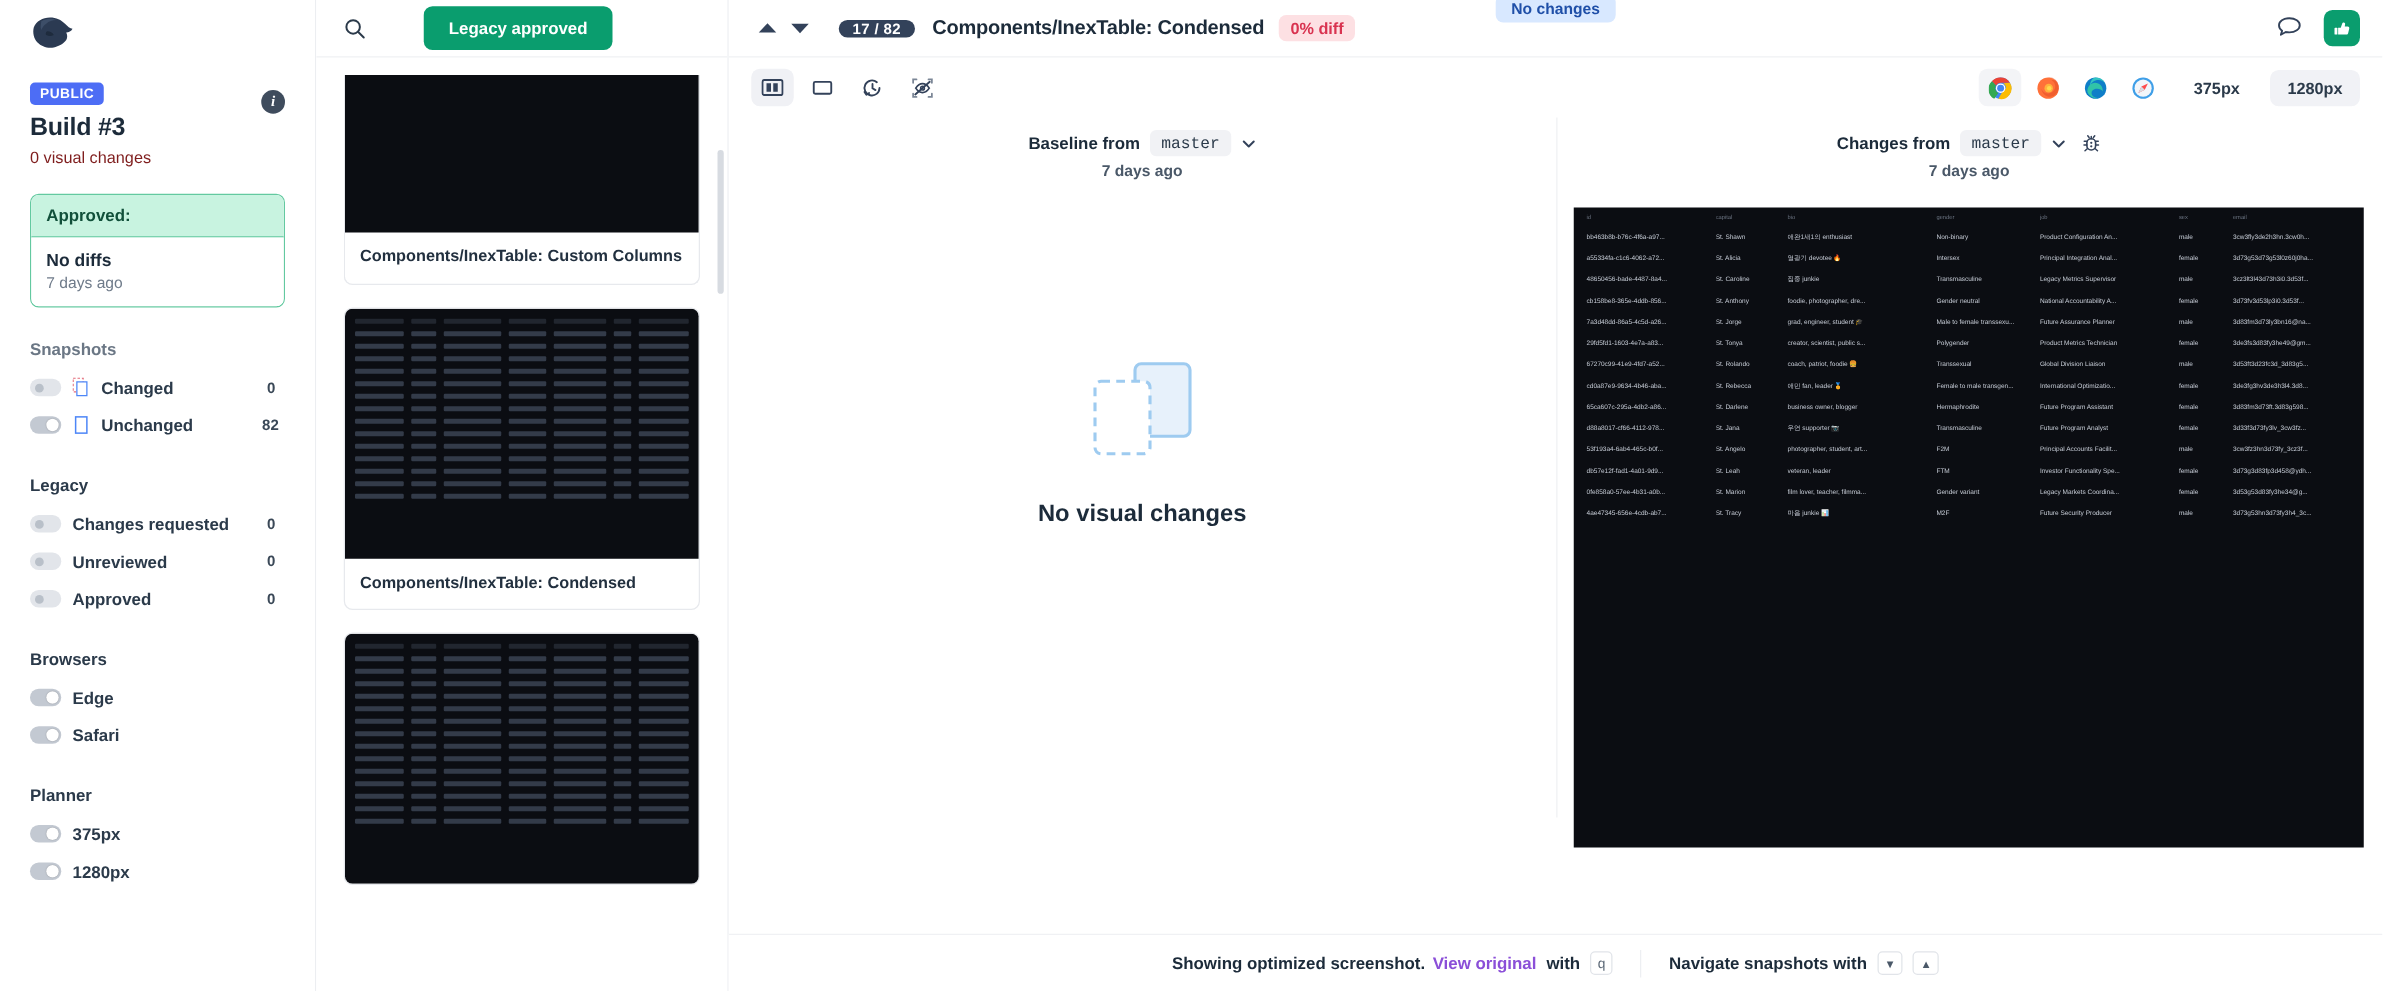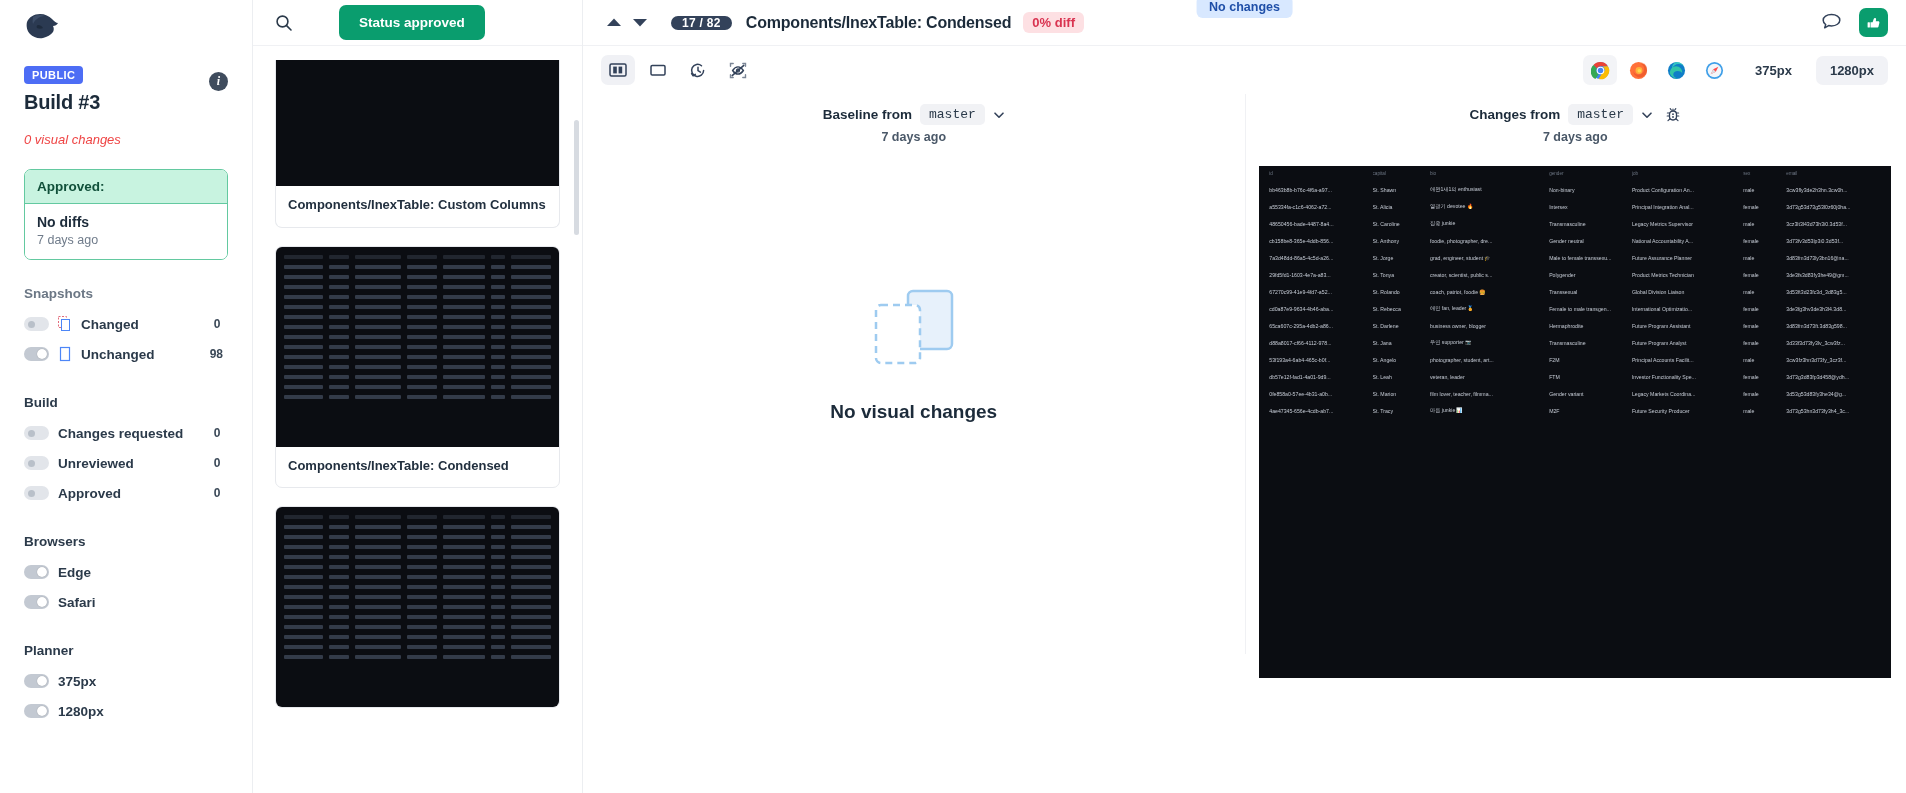--- a/index.html
+++ b/index.html
@@ -19,21 +19,21 @@
     padding: 0 24px; flex: 0 0 253px; position: relative;
   }
   .logo-wrap { height: 46px; display: flex; align-items: center; padding-top: 8px; }
   .logo { width: 36px; height: 28px; }
   .badge-public {
     display: inline-block; background: #4d6df5; color: #fff;
     font-size: 11px; font-weight: bold; letter-spacing: .4px;
     padding: 3px 8px 3px 8px; border-radius: 4px; margin-top: 20px;
   }
   .build-title { font-size: 20px; font-weight: bold; color: #1c2b3a; margin-top: 7px; letter-spacing: -.2px; }
-  .build-sub { font-size: 13px; color: #ef4444; margin-top: 18px; font-style: italic; }
+  .build-sub { font-size: 13px; color: #7f1d1d; margin-top: 4px; }
   .info-icon {
     position: absolute; right: 24px; top: 72px;
     width: 19px; height: 19px; border-radius: 50%;
     background: #3f4c5d; color: #fff; font-size: 12px; font-weight: bold;
     font-family: "Liberation Serif", serif;
     display: flex; align-items: center; justify-content: center; font-style: italic;
   }
   .approved-card {
     margin-top: 22px; border: 1px solid #63c9a0; border-radius: 7px; overflow: hidden;
   }
@@ -246,24 +246,24 @@
     </div>
 
     <div class="filter-row">
       <span class="toggle on">
           <span class="knob"></span>
         </span>
       <svg class="f-icon" viewBox="0 0 14 16">
         <rect x="2.5" y="1.5" width="9" height="13" fill="#fff" stroke="#4d86f7" stroke-width="1.2"></rect>
       </svg>
       <span>Unchanged</span>
-      <span class="count plain">98</span>
-    </div>
-
-    <div class="section-title dark">Build</div>
+      <span class="count plain">82</span>
+    </div>
+
+    <div class="section-title dark">Legacy</div>
 
     <div class="filter-row">
       <span class="toggle off">
           <span class="knob"></span>
         </span>
       <span>Changes requested</span>
       <span class="count plain">0</span>
     </div>
     <div class="filter-row">
       <span class="toggle off">
@@ -310,21 +310,21 @@
       <span>1280px</span>
     </div>
   </aside>
 
   <section class="snaplist">
     <div class="snaplist-head">
       <svg class="search-ico" viewBox="0 0 18 18">
         <circle cx="7.5" cy="7.5" r="5.4" fill="none" stroke="#2b3a4a" stroke-width="1.6"></circle>
         <line x1="11.6" y1="11.6" x2="16" y2="16" stroke="#2b3a4a" stroke-width="1.6" stroke-linecap="round"></line>
       </svg>
-      <button class="btn-approved">Status approved</button>
+      <button class="btn-approved">Legacy approved</button>
     </div>
 
     <div class="snapscroll">
       <div class="snapcard first">
         <div class="thumb cut"></div>
         <div class="snapcard-label">Components/InexTable: Custom Columns</div>
       </div>
 
       <div class="snapcard">
         <div class="thumb">
@@ -889,14 +889,24 @@
                 <div class="scell" style="width: 92px;">M2F</div>
                 <div class="scell" style="width: 128px;">Future Security Producer</div>
                 <div class="scell" style="width: 42px;">male</div>
                 <div class="scell" style="width: 120px;">3d73g53hn3d73fy3h4_3c...</div>
               </div>
             </div>
         </div>
       </div>
     </div>
 
+    <div class="footbar">
+      <span class="foot-txt">Showing optimized screenshot.</span>
+      <span class="foot-link">View original</span>
+      <span class="foot-txt" style="margin-left:8px">with</span>
+      <span class="kbd">q</span>
+      <span class="foot-sep"></span>
+      <span class="foot-txt">Navigate snapshots with</span>
+      <span class="kbd kbd-arrow">▼</span>
+      <span class="kbd kbd-arrow">▲</span>
+    </div>
   </section>
 </div>
 
 </body></html>

